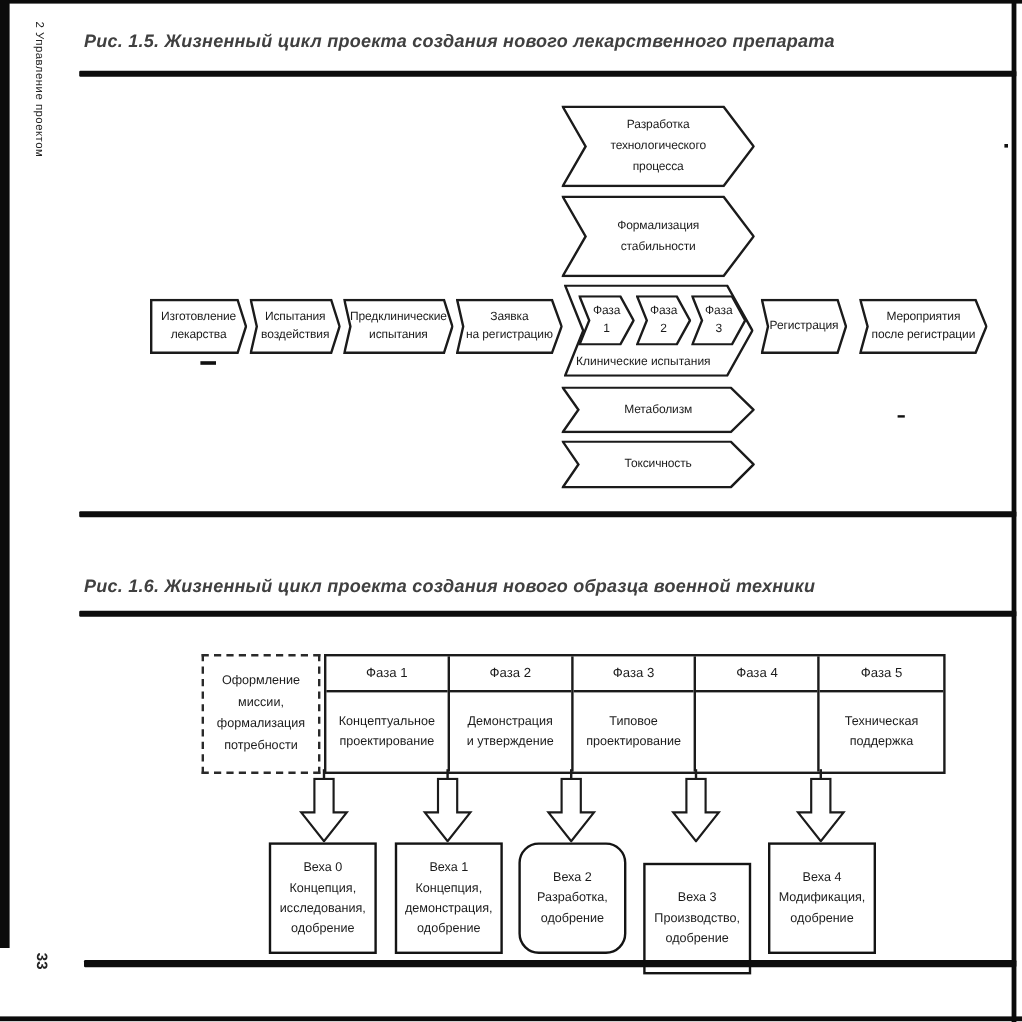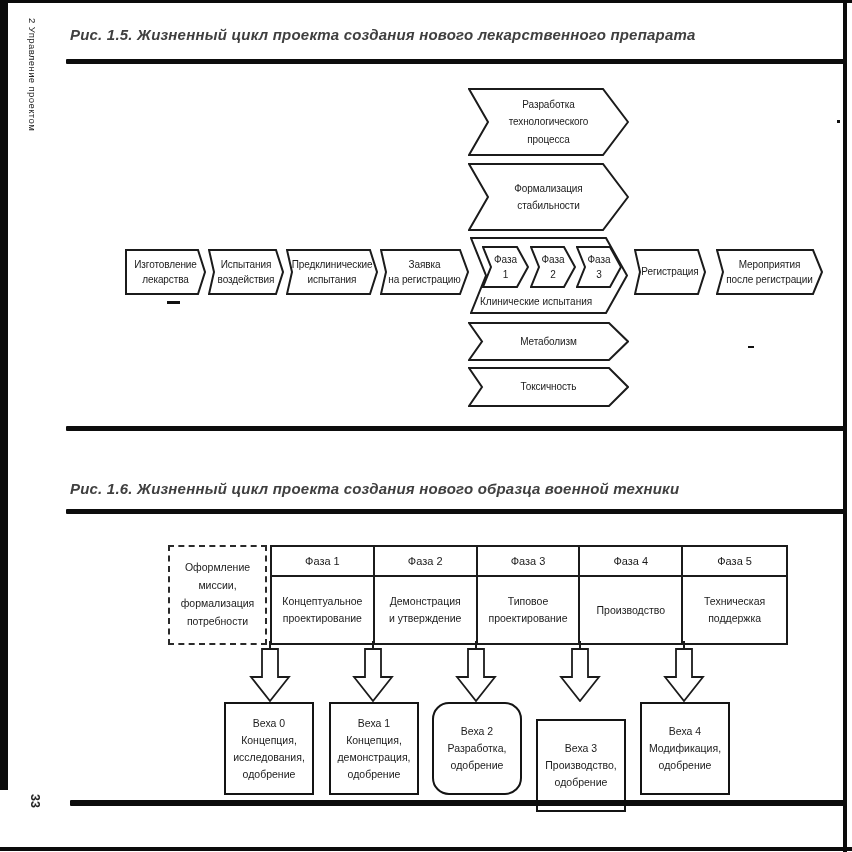--- a/index.html
+++ b/index.html
@@ -204,21 +204,20 @@
       <div class="phase-body">Демонстрация
 и утверждение</div>
     </div>
     <div class="phase-col">
       <div class="phase-head">Фаза 3</div>
       <div class="phase-body">Типовое
 проектирование</div>
     </div>
     <div class="phase-col">
       <div class="phase-head">Фаза 4</div>
-      <div class="phase-body">Производство</div>
     </div>
     <div class="phase-col">
       <div class="phase-head">Фаза 5</div>
       <div class="phase-body">Техническая
 поддержка</div>
     </div>
   </div>
 
   <div class="stub" style="left:269px;top:641px;height:8px;"></div>
   <div class="stub" style="left:372px;top:641px;height:8px;"></div>

